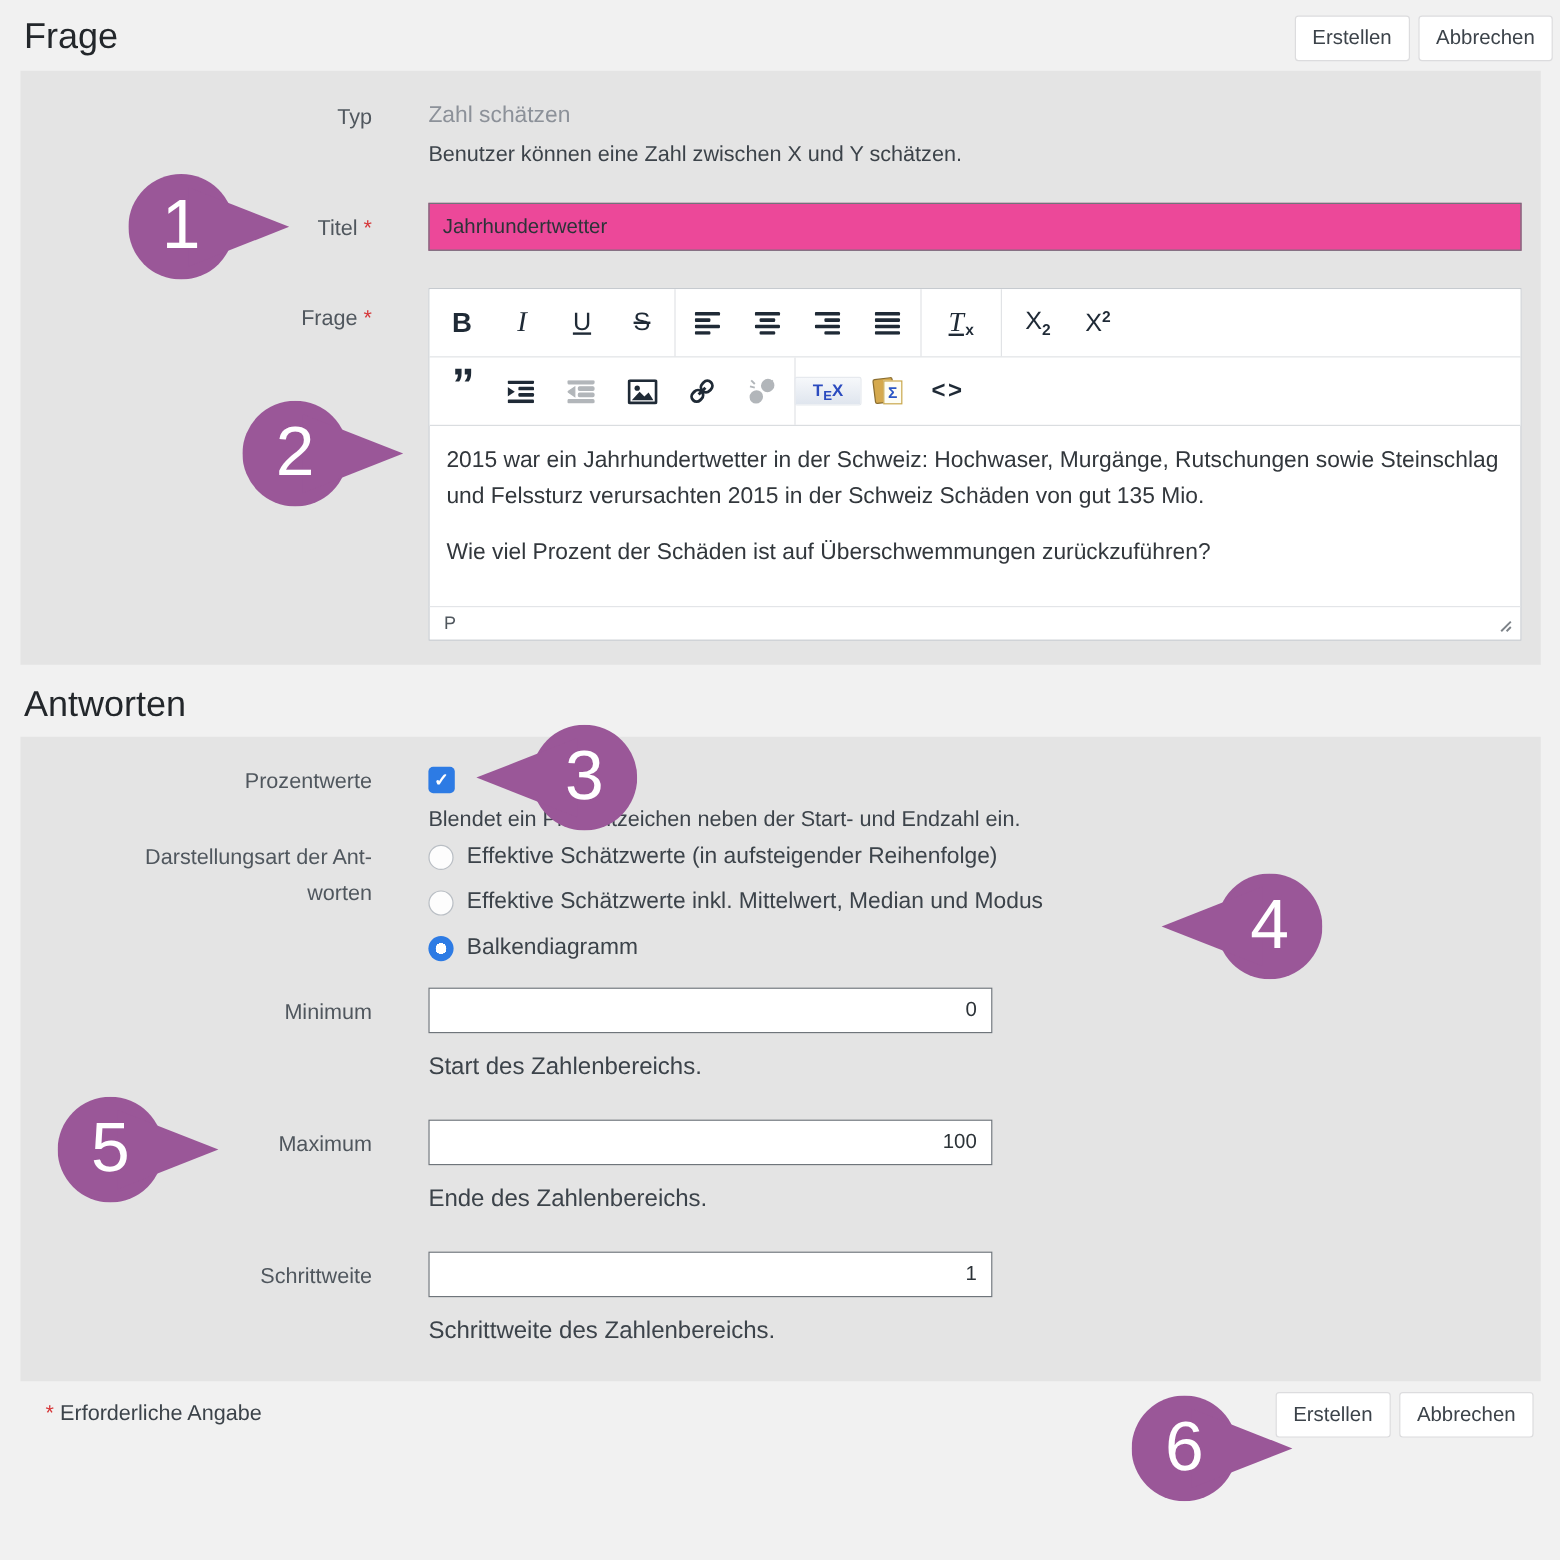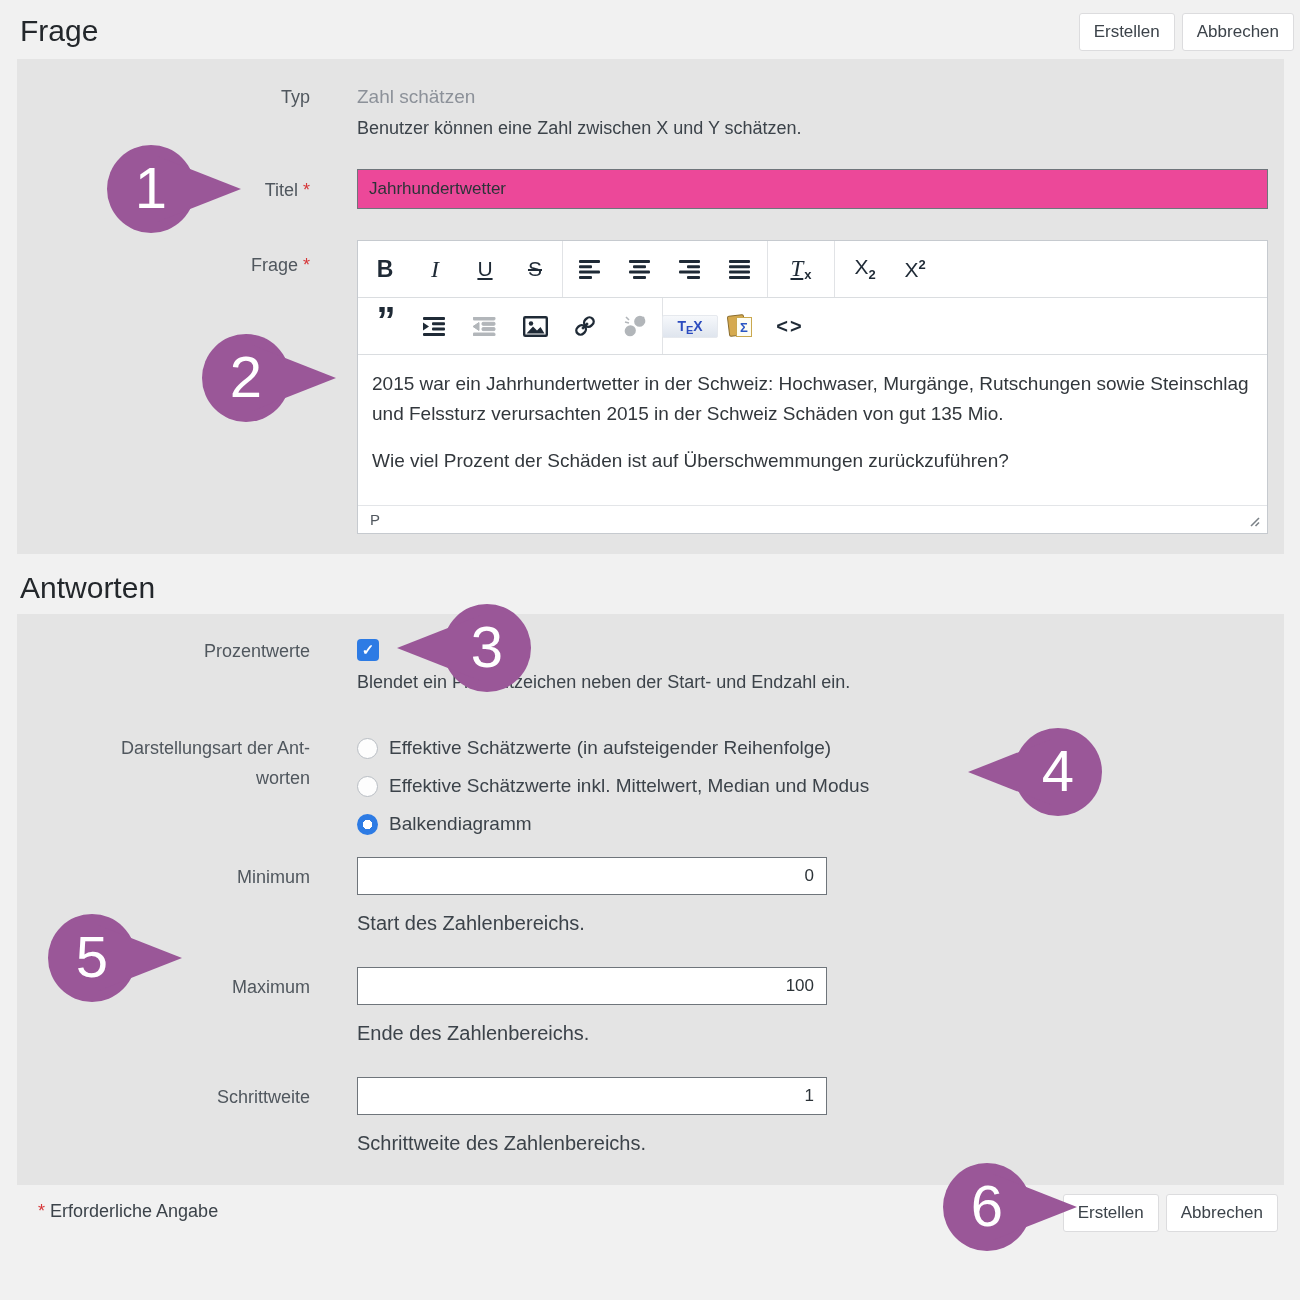--- a/index.html
+++ b/index.html
@@ -70,21 +70,21 @@
   }
   .tex-tile .te { font-size:11px; position:relative; top:3px; }
   .clip { position:relative; width:26px; height:26px; display:inline-block; }
   .clip .back { position:absolute; left:1px; top:2px; width:17px; height:21px; background:#d5a94e; border:1px solid #8a6d2f; border-radius:2px; transform:rotate(-7deg); }
   .clip .front { position:absolute; right:1px; top:4px; width:16px; height:20px; background:#fdfdf4; border:1px solid #caa84f; display:flex; align-items:center; justify-content:center; font-size:13px; font-weight:700; color:#2b57c4; }
   .editor-body { height:150px; padding:14px 14px 0; font-size:19px; line-height:30px; color:#32373c; overflow:hidden; }
   .editor-body p { margin:0 0 17px; }
   .editor-status { height:28px; border-top:1px solid #e3e5e8; display:flex; justify-content:space-between; align-items:center; padding:0 7px 0 12px; font-size:15px; color:#50575e; }
   .resize { display:flex; align-items:flex-end; cursor:nwse-resize; }
   
-  .row-proz { margin-bottom:34px; }
+  .row-proz { }
   .checkbox {
     width:22px; height:22px; border-radius:4px; background:#2d7be4; display:flex;
     align-items:center; justify-content:center; color:#fff; font-size:15px; font-weight:700; cursor:pointer;
   }
   .proz-desc { margin-top:8px; font-size:18px; line-height:26px; color:#3c434a; }
   .row-darst { margin-bottom:14px; }
   .row-darst .lbl { padding-top:4px; line-height:30px; }
   .opt { display:flex; align-items:center; height:38px; cursor:pointer; }
   .radio { width:21px; height:21px; border-radius:50%; background:#fdfdfd; border:1px solid #b9bec4; flex:none; }
   .radio.checked { border:none; background:radial-gradient(circle, #fff 0 4.5px, #2d7be4 4.6px); }

